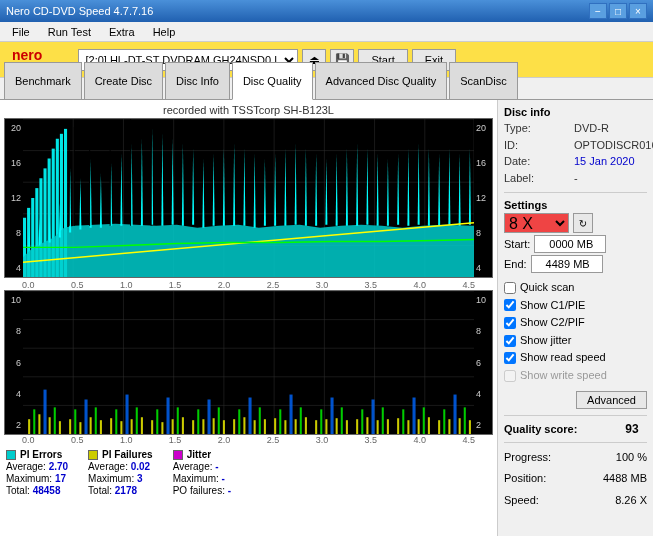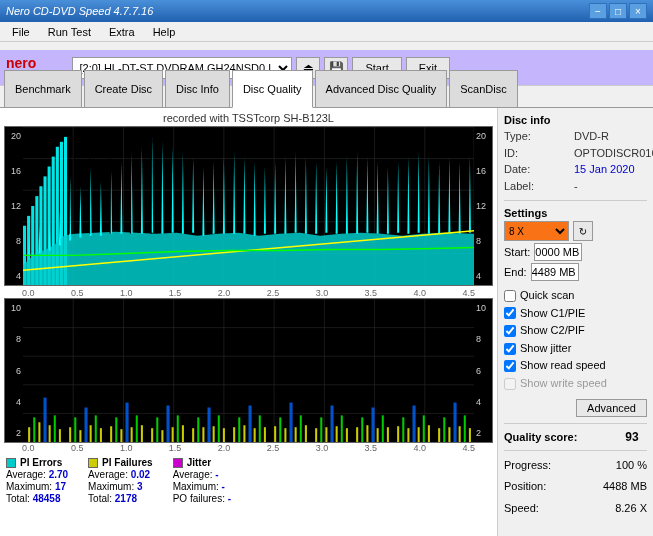--- a/index.html
+++ b/index.html
@@ -15,21 +15,21 @@
     .title-bar {
       background: linear-gradient(to bottom, #4a90d9, #2060b0);
       color: white;
       height: 22px;
       display: flex;
       align-items: center;
       justify-content: space-between;
       padding: 0 6px;
       font-size: 11px;
     }
-    .title-bar-title { font-size: 11px; font-weight: normal; font-style: italic; }
+    .title-bar-title { font-size: 11px; font-weight: normal; }
     .title-bar-controls { display: flex; gap: 2px; }
     .title-btn {
       width: 18px; height: 16px;
       background: #5a9fe0;
       border: 1px solid #3070c0;
       color: white;
       font-size: 10px;
       cursor: pointer;
       display: flex; align-items: center; justify-content: center;
     }
@@ -43,28 +43,27 @@
       padding: 0 4px;
       gap: 2px;
     }
     .menu-item {
       padding: 2px 8px;
       font-size: 11px;
       cursor: pointer;
     }
     
     .toolbar {
-      background: #c4b5fd;
+      background: #fde047;
       border-bottom: 1px solid #ccc;
       height: 36px;
       display: flex;
       align-items: center;
-      padding: 0 6px;
+      padding: 0 12px;
       gap: 4px;
-      margin-top: 8px;
     }
     .nero-logo {
       display: flex;
       flex-direction: column;
       margin-right: 8px;
     }
     .nero-logo-top {
       font-size: 14px;
       font-weight: bold;
       color: #cc0000;
@@ -214,32 +213,32 @@
     .info-value.blue { color: #0000cc; }
     .settings-row {
       display: flex;
       align-items: center;
       gap: 4px;
       margin: 2px 0;
     }
     .settings-select {
       width: 65px;
       height: 20px;
-      font-size: 10px;
+      font-size: 16px;
       border: 1px solid #999;
-      background: #f97316;
+      background: #ef4444;
     }
     .mb-input {
-      width: 48px;
+      width: 72px;
       height: 18px;
       font-size: 11px;
       border: 1px solid #999;
       background: white;
       text-align: right;
-      padding-right: 2px;
+      padding-right: 12px;
     }
     .mb-label { font-size: 11px; }
     .checkbox-row {
       display: flex;
       align-items: center;
       gap: 4px;
       font-size: 11px;
       line-height: 1.6;
     }
     .checkbox-row input[type=checkbox] {

